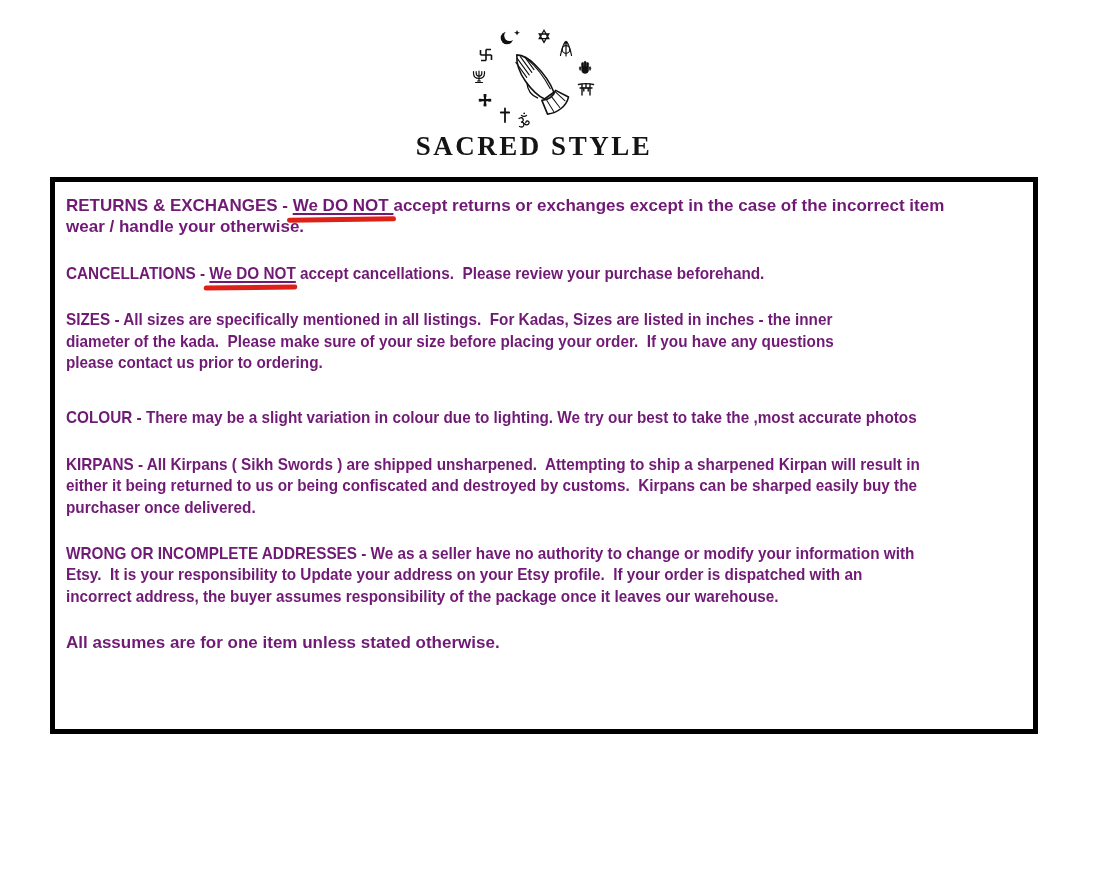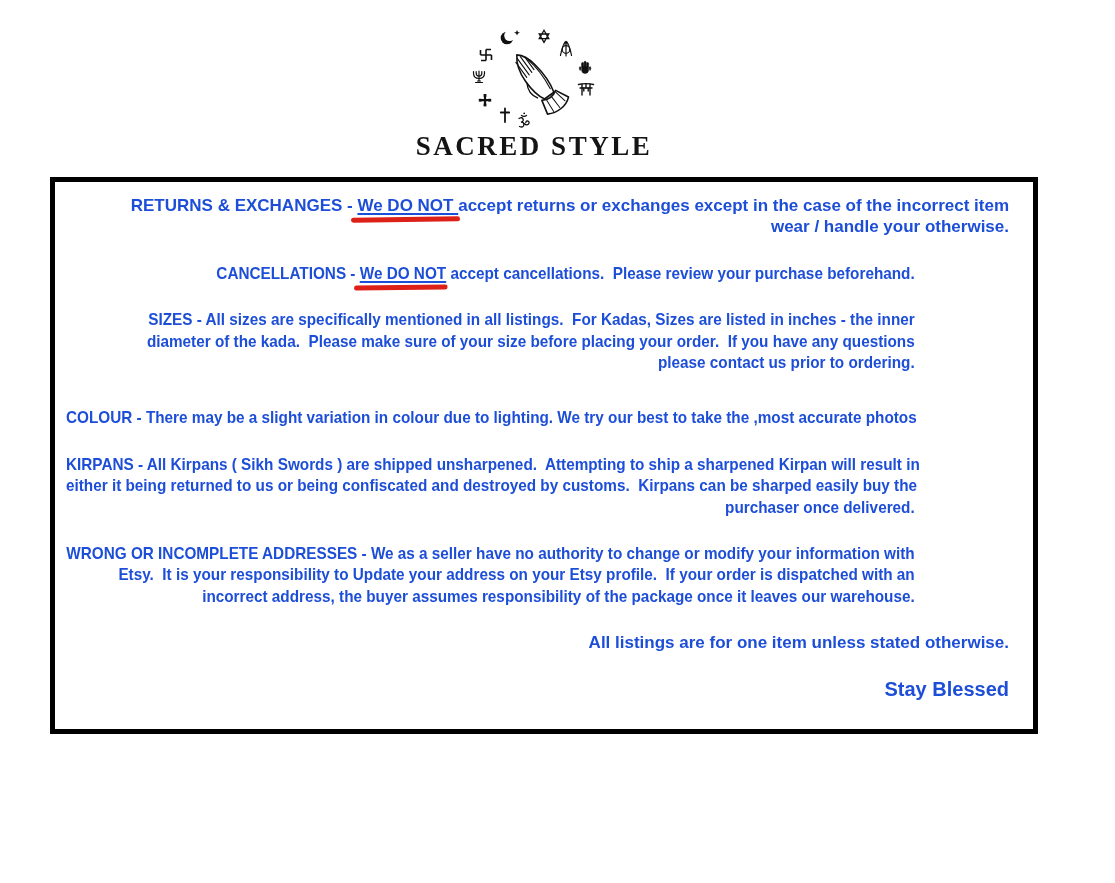--- a/index.html
+++ b/index.html
@@ -16,23 +16,22 @@
     font-family:"Liberation Serif", serif; font-weight:700;
     font-size:27px; letter-spacing:2.5px; color:#141414;
     white-space:nowrap;
   }
 
   
   .policy-box {
     position:absolute; left:50px; top:177px; width:988px; height:557px;
     box-sizing:border-box; border:5px solid #000000;
     padding:13px 24px 0 11px;
-    color:#1d4ed8; font-weight:700; font-size:17px;
+    color:#701a75; font-weight:700; font-size:17px;
     background:#ffffff;
-    text-align:right;
   }
   .sec { margin:0 0 25px 0; }
   .sec.gap-lg { margin-bottom:34px; }
   .line { display:block; white-space:pre; line-height:21.4px; }
   .cond { transform:scaleX(0.9); transform-origin:0 0; }
   .closing { font-size:20px; }
 
   
   .hl {
     position:relative;
@@ -153,21 +152,18 @@
       <span class="line">purchaser once delivered.</span>
     </div>
 
     <div class="sec cond">
       <span class="line">WRONG OR INCOMPLETE ADDRESSES - We as a seller have no authority to change or modify your information with</span>
       <span class="line">Etsy.  It is your responsibility to Update your address on your Etsy profile.  If your order is dispatched with an</span>
       <span class="line">incorrect address, the buyer assumes responsibility of the package once it leaves our warehouse.</span>
     </div>
 
     <div class="sec">
-      <span class="line">All listings are for one item unless stated otherwise.</span>
+      <span class="line">All assumes are for one item unless stated otherwise.</span>
     </div>
 
-    <div class="sec closing">
-      <span class="line">Stay Blessed</span>
-    </div>
 
   </section>
 </div>
 
 </body></html>

